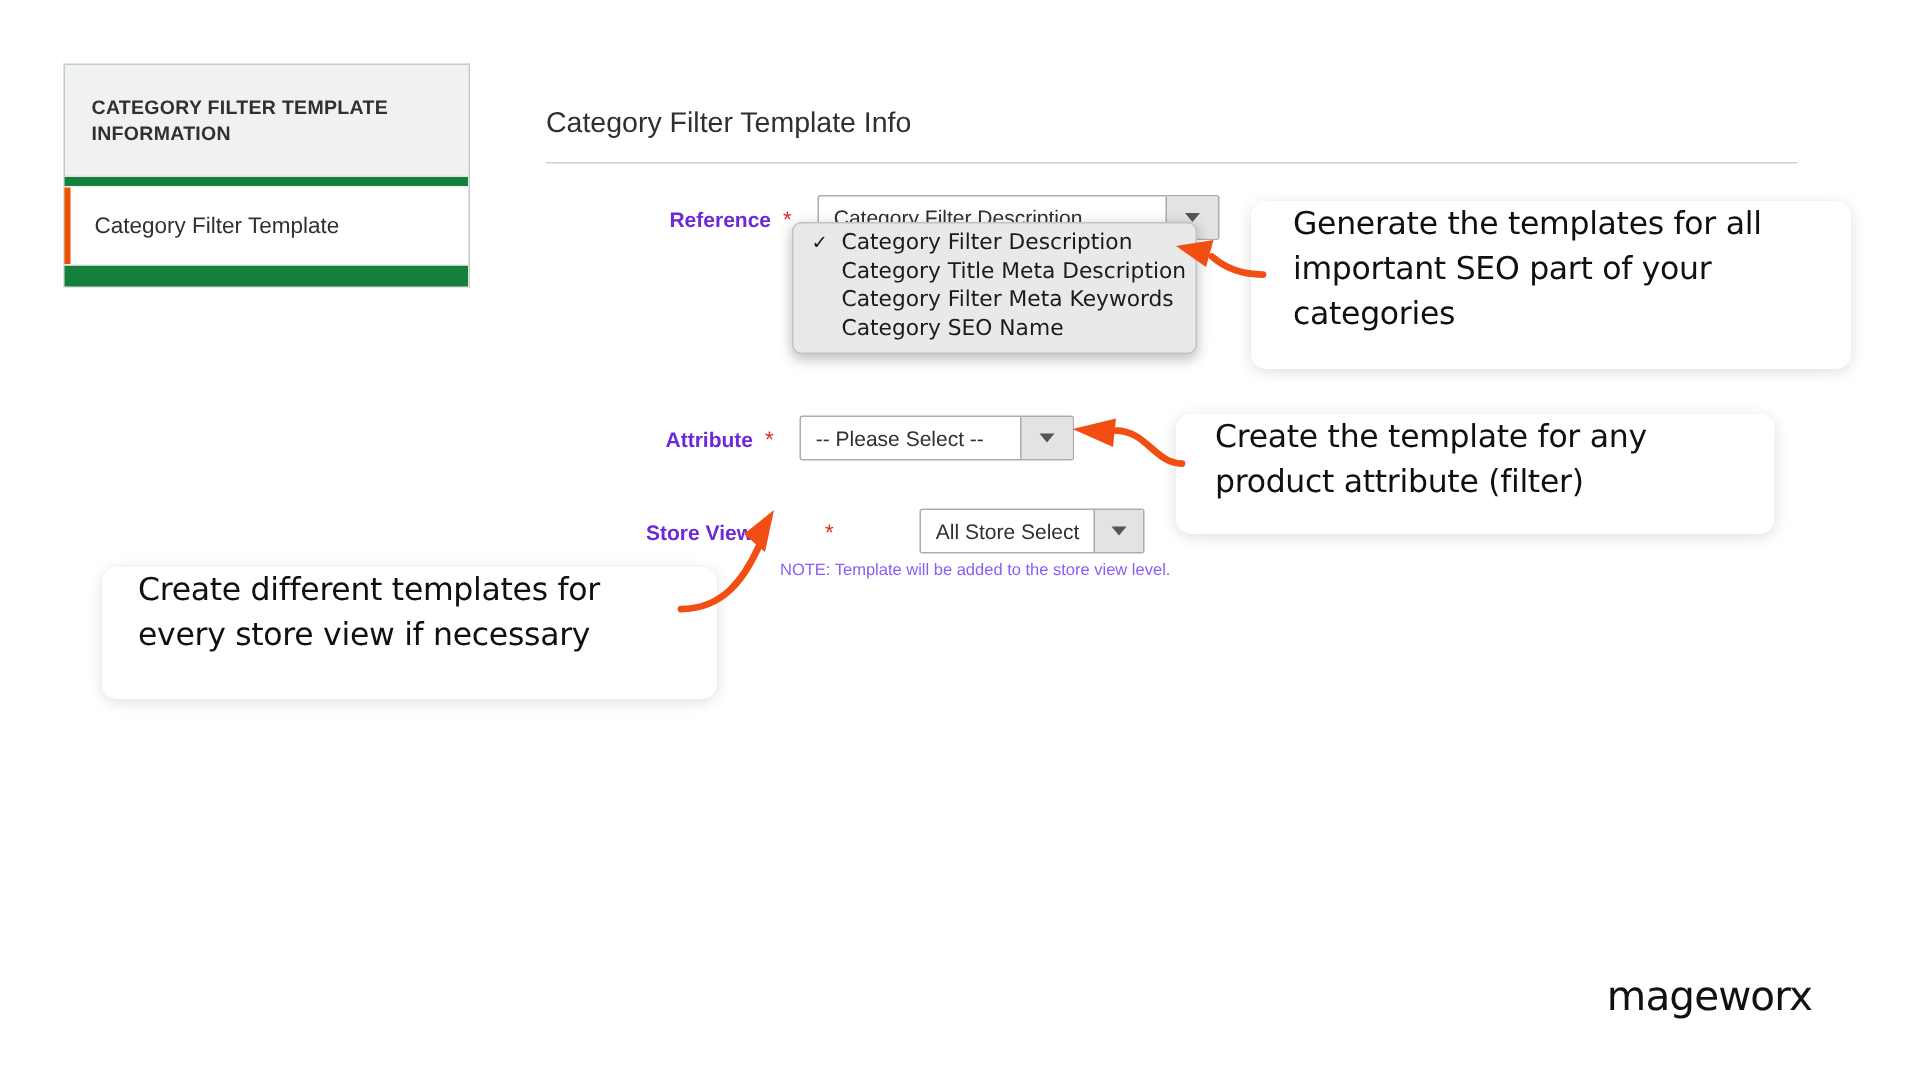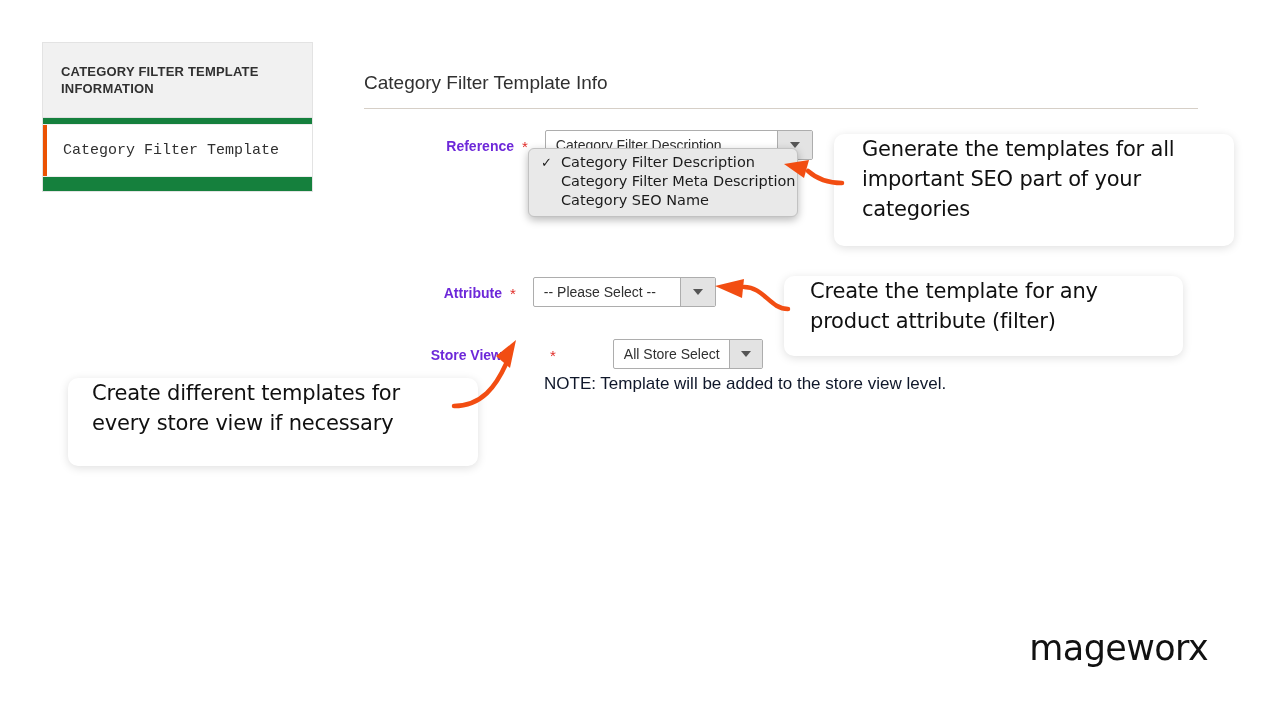--- a/index.html
+++ b/index.html
@@ -34,21 +34,20 @@
   .sidebar-header-title {
     font-size: 13px;
     font-weight: bold;
     color: #303030;
     letter-spacing: 0.2px;
     line-height: 17px;
     text-transform: uppercase;
   }
   .sidebar-items {
     padding: 6px 0 14px 0;
-    font-family: Liberation Mono, monospace;
   }
   .sidebar-item {
     position: relative;
     background: #ffffff;
     padding: 17px 16px 17px 20px;
     font-size: 15px;
     color: #303030;
     border-top: 1px solid #ededed;
     border-bottom: 1px solid #ededed;
   }
@@ -166,24 +165,24 @@
   .dropdown-option .tick {
     position: absolute;
     left: 12px;
     top: 0;
     font-size: 13px;
     color: #1b1b1b;
   }
 
   .note {
     position: absolute;
-    left: 544px;
+    left: 520px;
     top: 374px;
-    font-size: 17px;
-    color: #0f172a;
+    font-size: 11px;
+    color: #8b5cf6;
     white-space: nowrap;
   }
 
   
   .callout {
     position: absolute;
     background: #ffffff;
     border-radius: 10px;
     box-shadow: 0 2px 10px rgba(0,0,0,0.13);
     box-sizing: border-box;
@@ -225,22 +224,22 @@
     overflow: visible;
   }
   #arrow-reference { left: 782px; top: 152px; }
   #arrow-attribute { left: 712px; top: 276px; }
   #arrow-storeview { left: 438px; top: 338px; }
 
   
   .logo {
     position: absolute;
     right: 80px;
-    bottom: 60px;
-    font-size: 35px;
+    bottom: 48px;
+    font-size: 27px;
     color: #111111;
     font-family: "DejaVu Sans", sans-serif;
     letter-spacing: -0.6px;
   }
 </style>
 </head>
 <body>
 
 <div class="sidebar">
   <div class="sidebar-header">
@@ -268,21 +267,24 @@
     </div>
   </div>
 </div>
 
 <div class="dropdown-list">
   <div class="dropdown-option">
     <span class="tick">✓</span>
     <span>Category Filter Description</span>
   </div>
   <div class="dropdown-option">
-    <span>Category Filter Meta Description</span>
+    <span>Category Title Meta Description</span>
+  </div>
+  <div class="dropdown-option">
+    <span>Category Filter Meta Keywords</span>
   </div>
   <div class="dropdown-option">
     <span>Category SEO Name</span>
   </div>
 </div>
 
 <div class="field-row" style="left:364px; top:277px;">
   <div class="field-label" style="width:138px;">Attribute</div>
   <div class="req-star">*</div>
   <div class="select-wrap" style="margin-left:17px; width:183px;">

